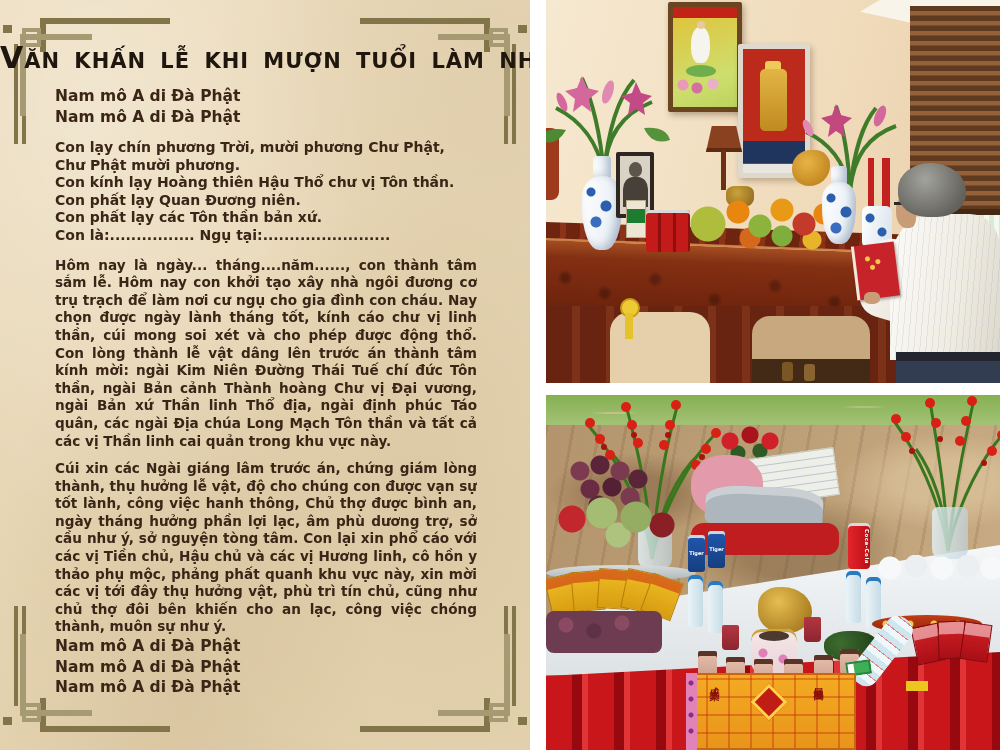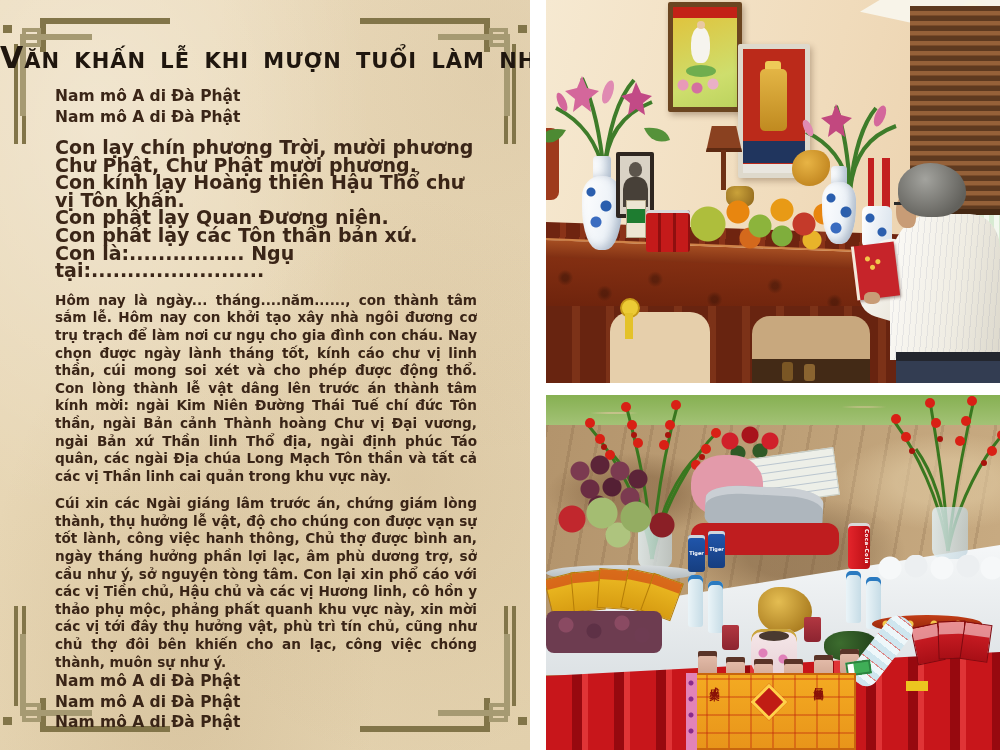--- a/index.html
+++ b/index.html
@@ -18,21 +18,21 @@
   .corner svg{display:block;}
   .corner.tr{right:0;top:0;transform:scaleX(-1);}
   .corner.bl{left:0;bottom:0;transform:scaleY(-1);}
   .corner.br{right:0;bottom:0;transform:scale(-1,-1);}
   .doc-title{position:absolute;top:40px;left:0;width:530px;text-align:center;
     font-size:21px;font-weight:bold;letter-spacing:1px;word-spacing:6px;color:#1f160e;
     text-transform:uppercase;white-space:nowrap;}
   .doc-title::first-letter{font-size:30px;}
   .doc-text{position:absolute;left:55px;right:53px;top:86px;bottom:0;overflow:hidden;color:#3a2517;}
   .invocation{font-size:15.5px;font-weight:bold;line-height:20.5px;margin:0 0 12px 0;}
-  .salutations{font-size:19px;font-weight:bold;line-height:17.6px;margin:0 0 12px 0;}
+  .salutations{font-size:14px;font-weight:bold;line-height:17.6px;margin:0 0 12px 0;}
   .para{font-size:13.6px;font-weight:bold;line-height:17.6px;text-align:justify;margin:0 0 10px 0;}
   .para.closing{margin:0 0 14px 0;}
 
   
   .photo{position:absolute;left:546px;width:454px;overflow:hidden;}
   .photo *{position:absolute;}
   .photo-top{top:0;height:383px;background:linear-gradient(105deg,#f6e9d1 0%,#f0dbbb 55%,#e9cda7 100%);}
   .photo-bottom{top:395px;height:355px;background:#b3946c;}
 
   
@@ -387,21 +387,21 @@
 
     <div class="doc-title">Văn khấn lễ khi mượn tuổi làm nhà</div>
 
     <div class="doc-text">
       <div class="invocation">
         <div>Nam mô A di Đà Phật</div>
         <div>Nam mô A di Đà Phật</div>
       </div>
       <div class="salutations">
         <div>Con lạy chín phương Trời, mười phương Chư Phật, Chư Phật mười phương.</div>
-        <div>Con kính lạy Hoàng thiên Hậu Thổ chư vị Tôn khấn.</div>
+        <div>Con kính lạy Hoàng thiên Hậu Thổ chư vị Tôn thần.</div>
         <div>Con phất lạy Quan Đương niên.</div>
         <div>Con phất lạy các Tôn thần bản xứ.</div>
         <div>Con là:................ Ngụ tại:........................</div>
       </div>
       <p class="para">Hôm nay là ngày... tháng....năm......, con thành tâm sắm lễ. Hôm nay con khởi tạo xây nhà ngôi đương cơ trụ trạch để làm nơi cư ngụ cho gia đình con cháu. Nay chọn được ngày lành tháng tốt, kính cáo chư vị linh thần, cúi mong soi xét và cho phép được động thổ. Con lòng thành lễ vật dâng lên trước án thành tâm kính mời: ngài Kim Niên Đường Thái Tuế chí đức Tôn thần, ngài Bản cảnh Thành hoàng Chư vị Đại vương, ngài Bản xứ Thần linh Thổ địa, ngài định phúc Táo quân, các ngài Địa chúa Long Mạch Tôn thần và tất cả các vị Thần linh cai quản trong khu vực này.</p>
       <p class="para" style="margin-bottom:0">Cúi xin các Ngài giáng lâm trước án, chứng giám lòng thành, thụ hưởng lễ vật, độ cho chúng con được vạn sự tốt lành, công việc hanh thông, Chủ thợ được bình an, ngày tháng hưởng phần lợi lạc, âm phù dương trợ, sở cầu như ý, sở nguyện tòng tâm. Con lại xin phổ cáo với các vị Tiền chủ, Hậu chủ và các vị Hương linh, cô hồn y thảo phụ mộc, phảng phất quanh khu vực này, xin mời các vị tới đây thụ hưởng vật, phù trì tín chủ, cũng như chủ thợ đôi bên khiến cho an lạc, công việc chóng thành, muôn sự như ý.</p>
       <div class="invocation">
         <div>Nam mô A di Đà Phật</div>
         <div>Nam mô A di Đà Phật</div>
         <div>Nam mô A di Đà Phật</div>

